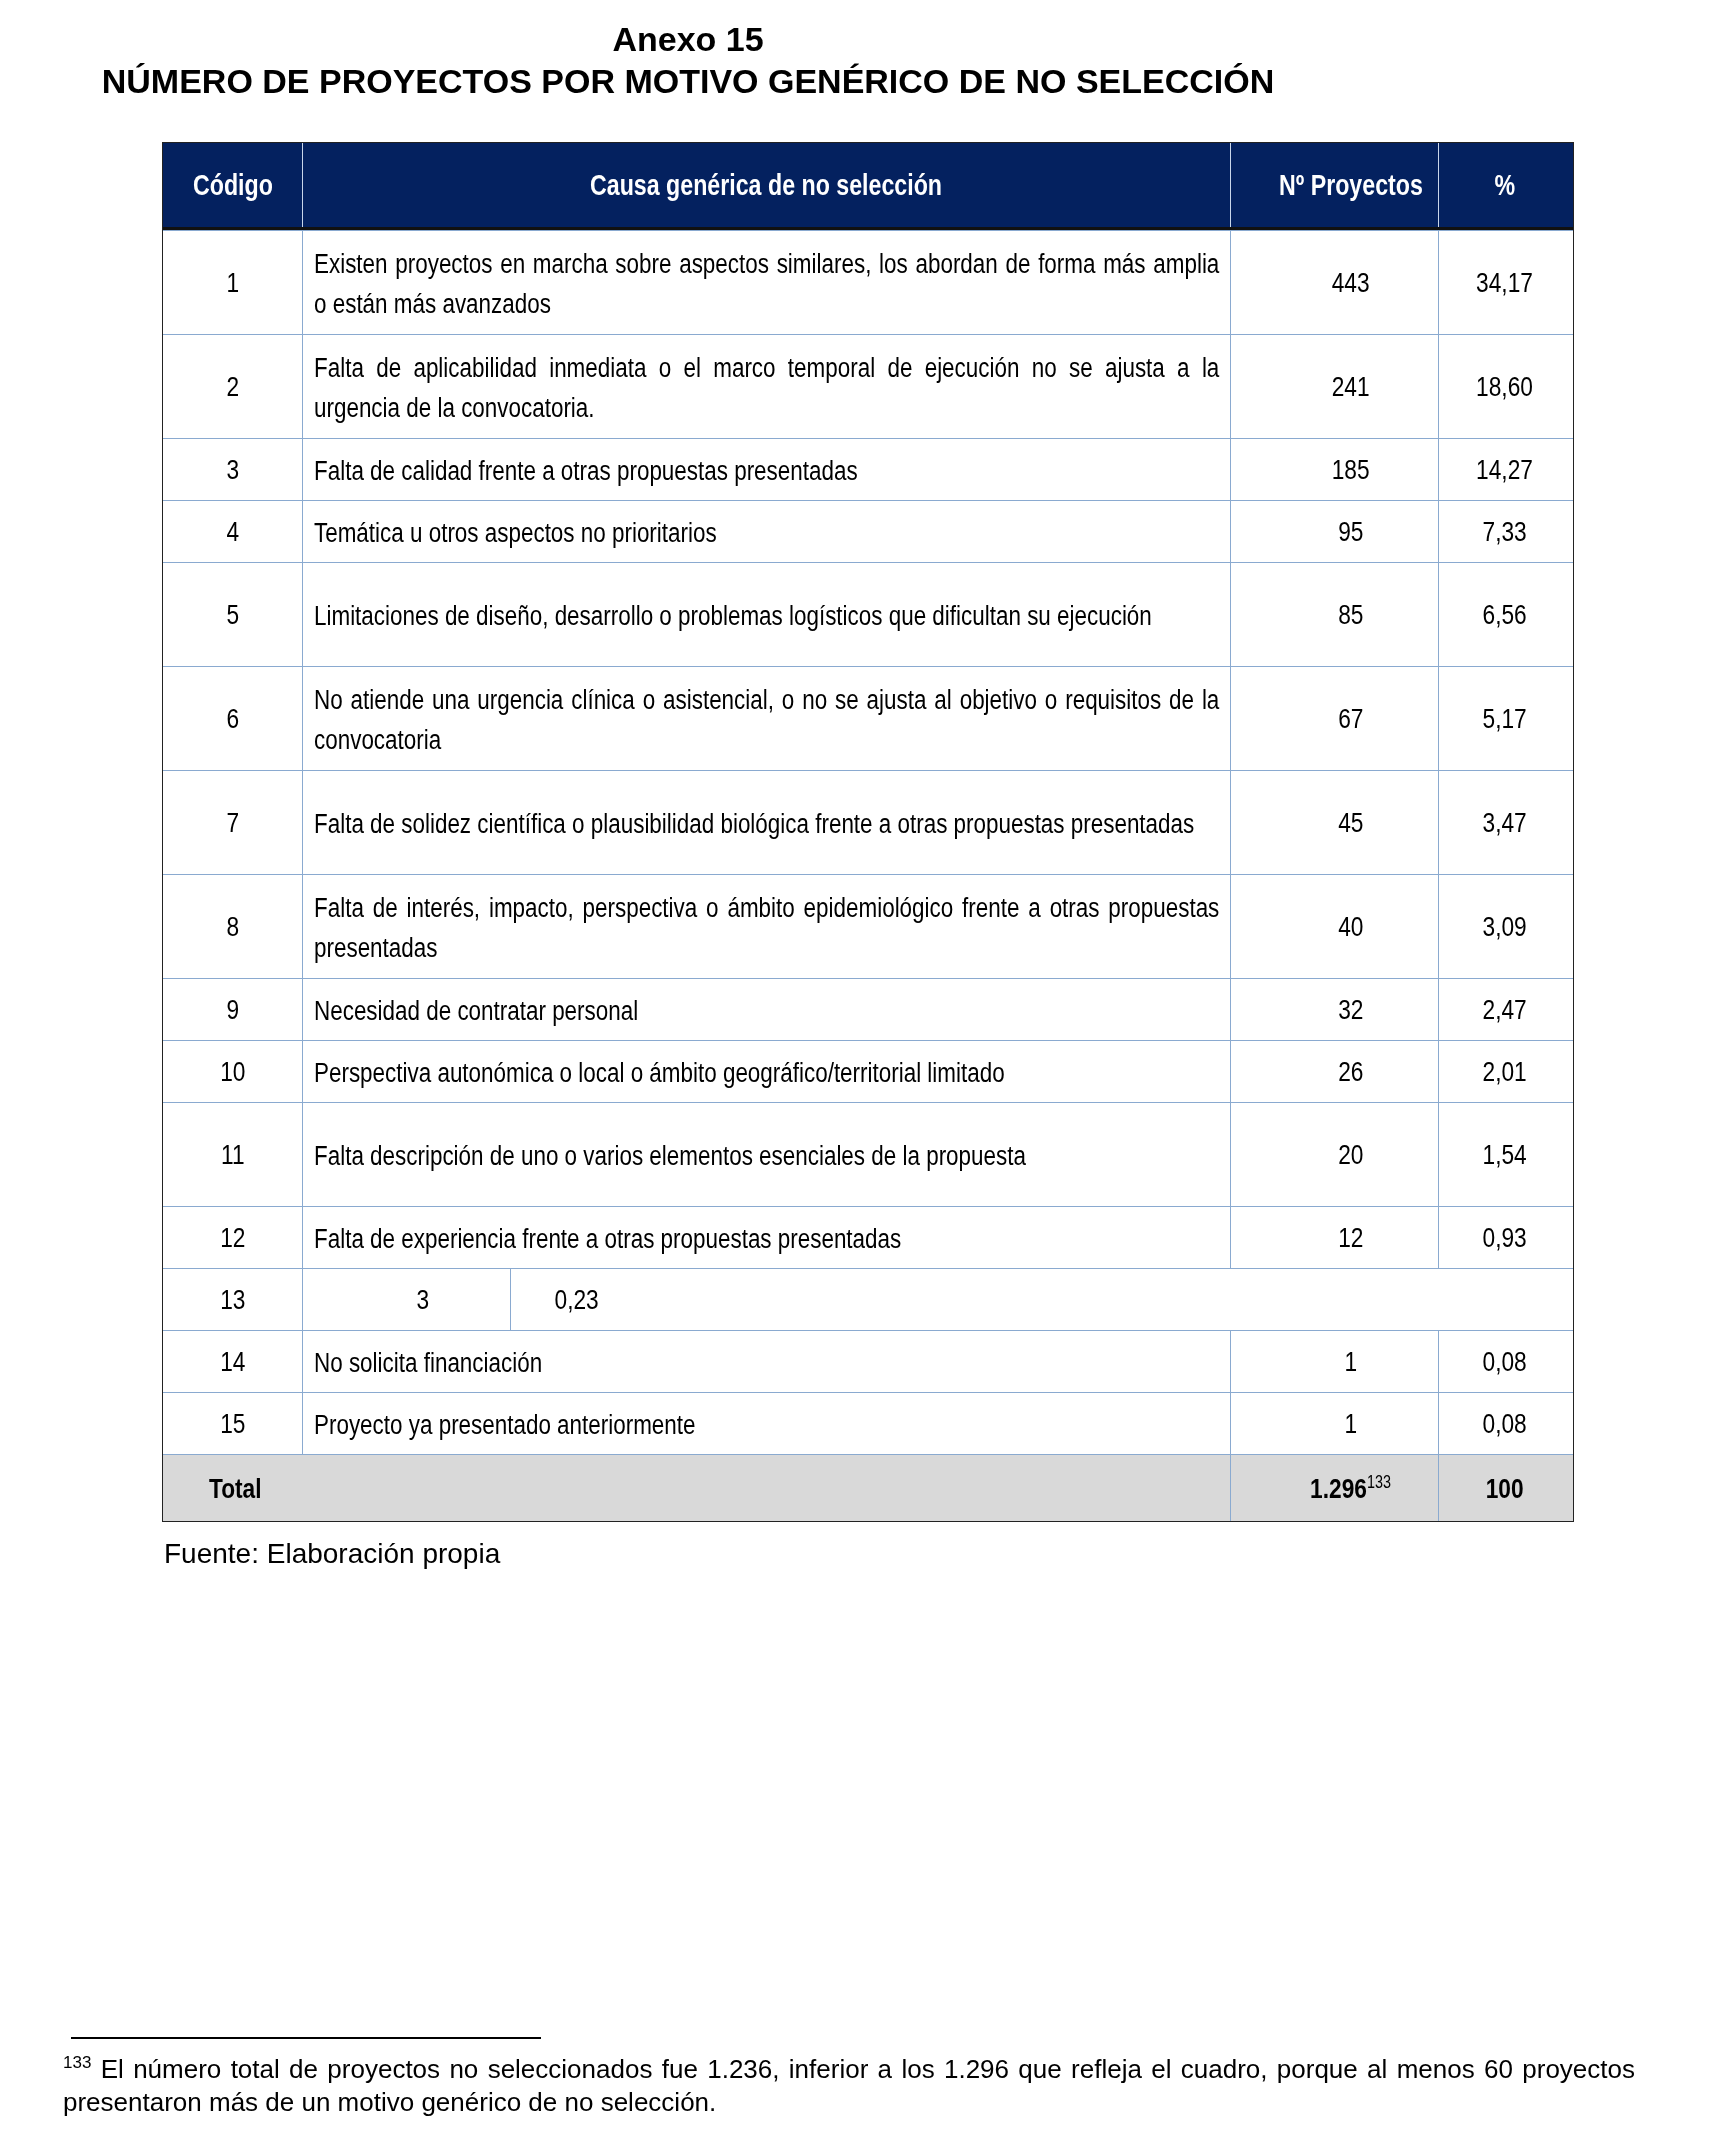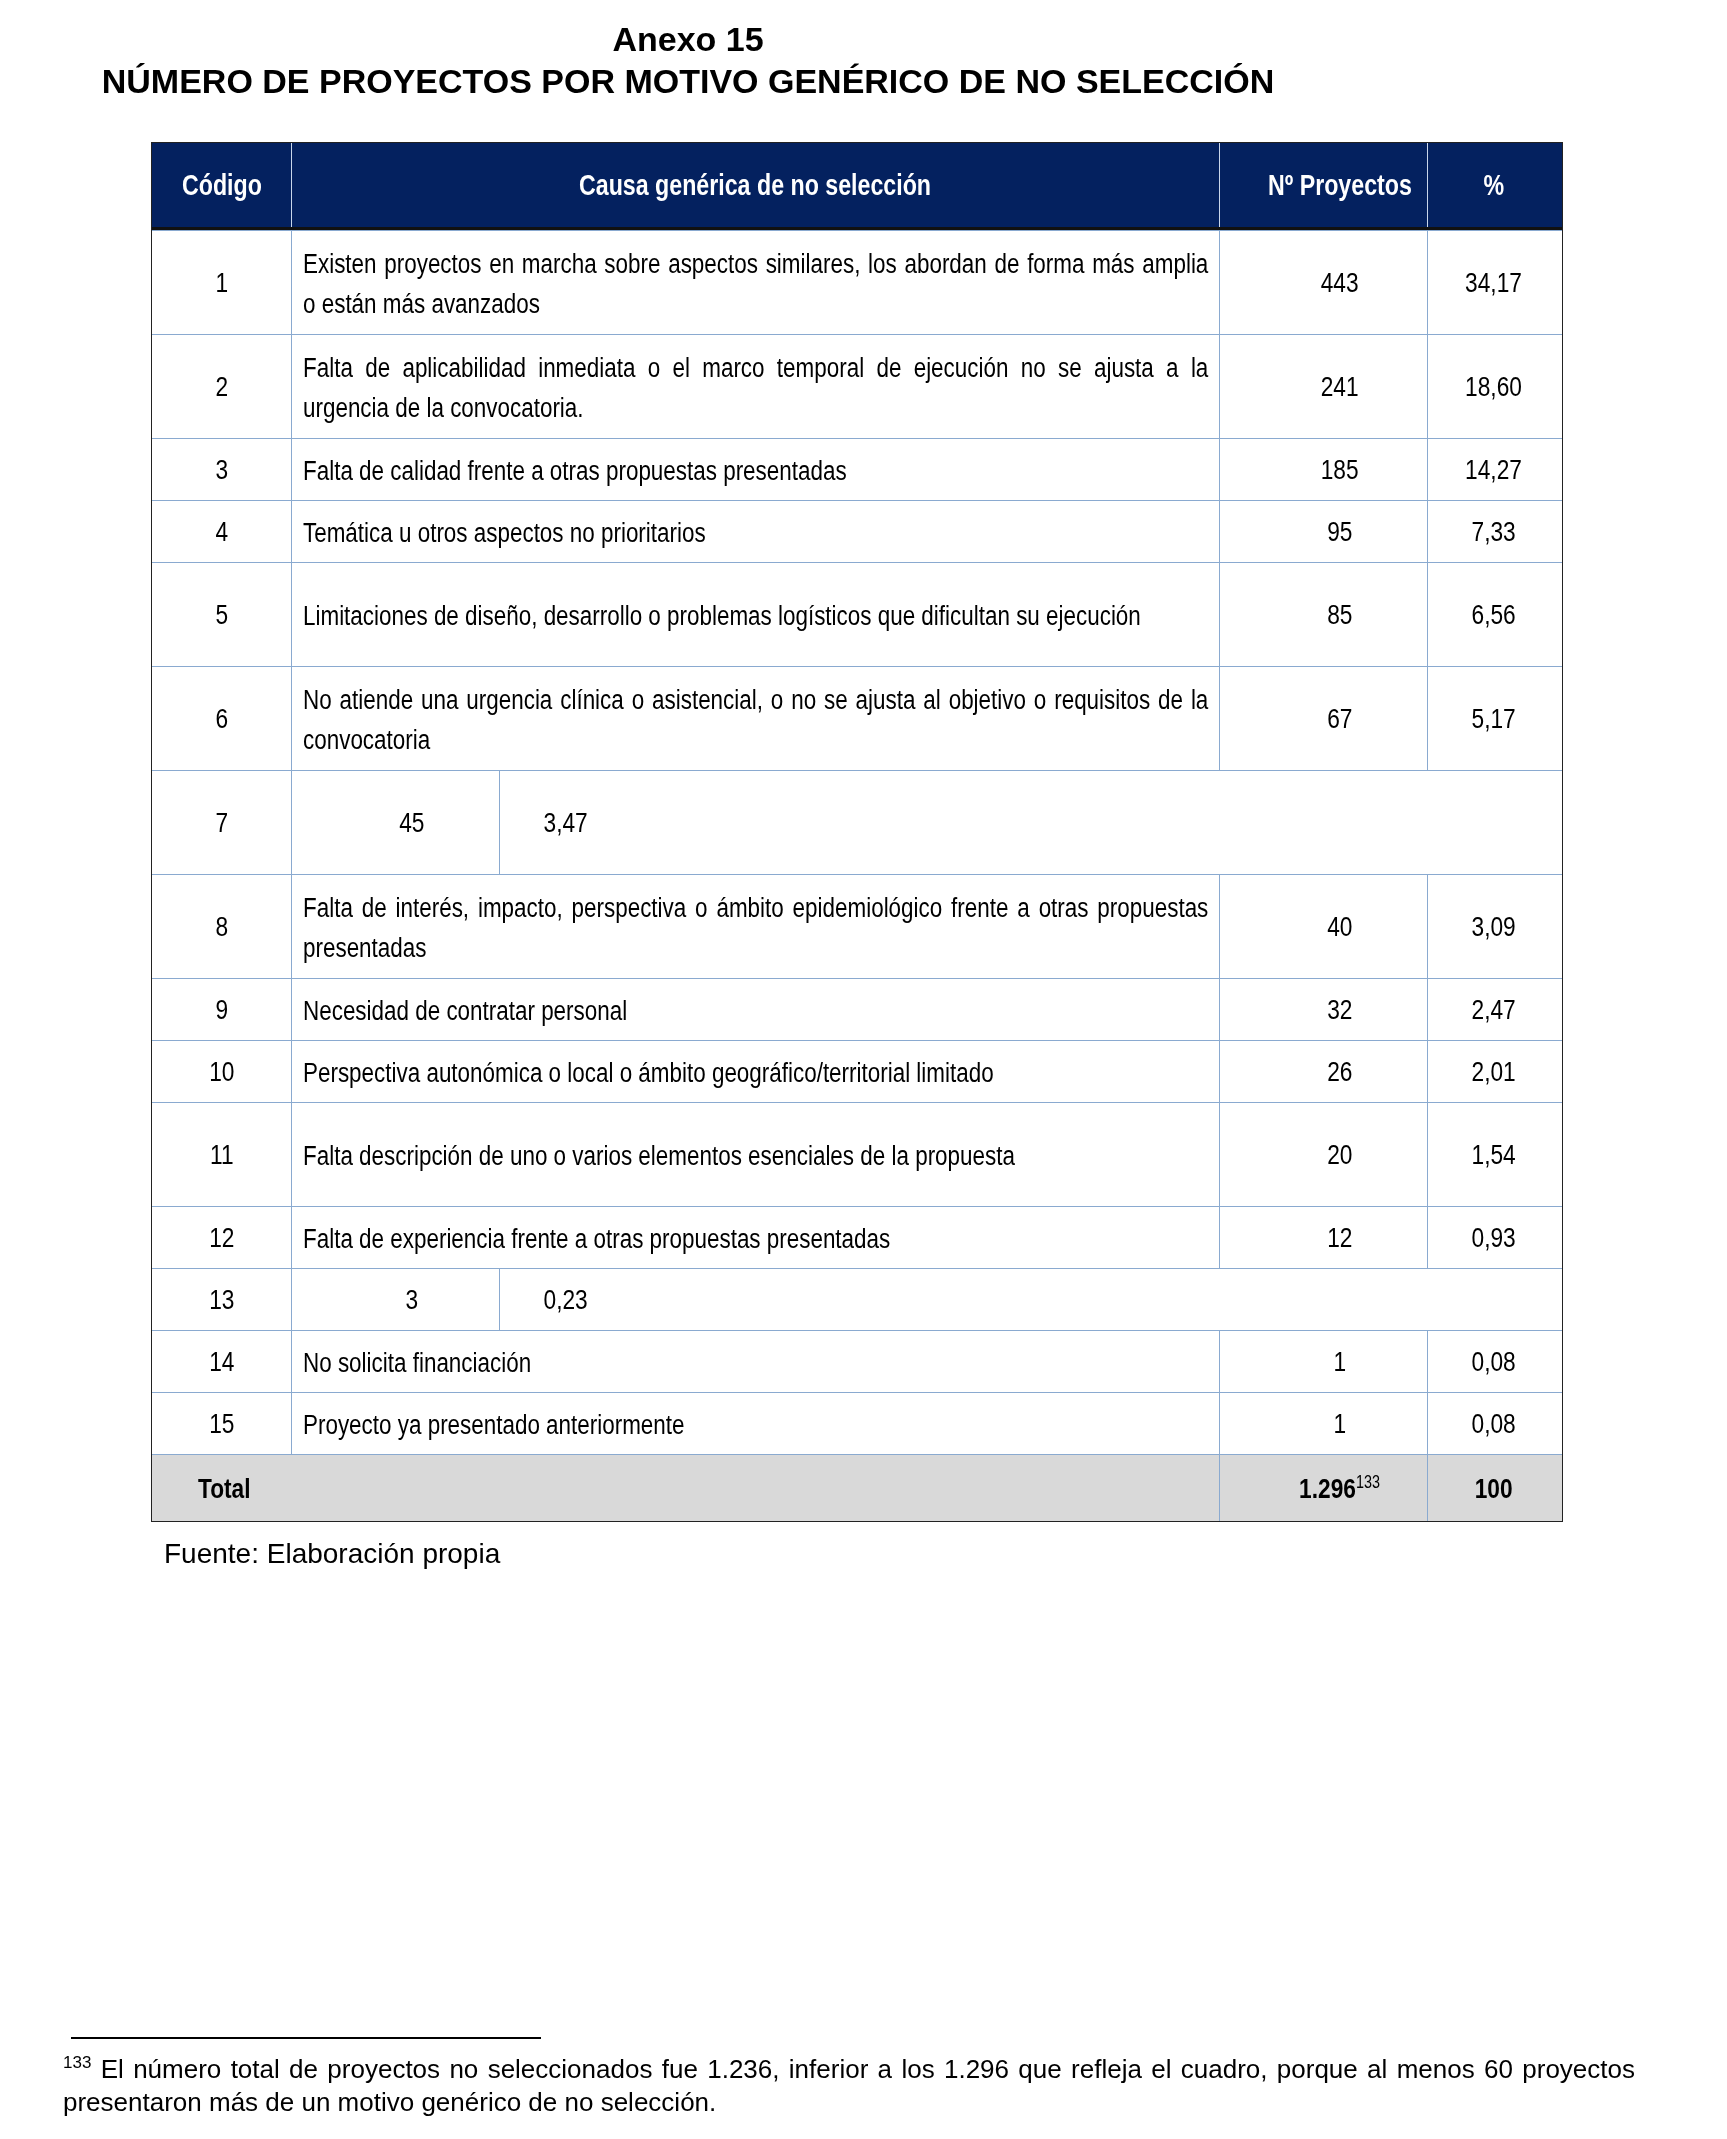--- a/index.html
+++ b/index.html
@@ -1,20 +1,20 @@
 <!DOCTYPE html>
 <html style="font-size:13px"><head>
 <meta charset="utf-8">
 <style>
   html, body { margin:0; padding:0; background:#ffffff; }
   body { width:1728px; height:2140px; position:relative; overflow:hidden; font-family:"Liberation Sans", sans-serif; color:#000; }
   .title { position:absolute; left:0; width:1376px; text-align:center; font-weight:bold; font-size:34px; line-height:42px; }
   .title.l1 { top:18px; }
   .title.l2 { top:60px; }
-  .tbl { position:absolute; left:151px; top:142px; width:1412px; border:1.6px solid #222; box-sizing:border-box; }
+  .tbl { position:absolute; left:162px; top:142px; width:1412px; border:1.6px solid #222; box-sizing:border-box; }
   .row { position:relative; display:flex; box-sizing:border-box; border-top:1.6px solid #8aaad0; }
   .row.first { border-top:none; }
   .hdr { background:#04215f; height:87px; border-bottom:3.3px solid #111; }
   .hdr .c { color:#fff; font-weight:bold; }
   .c { box-sizing:border-box; display:flex; align-items:center; justify-content:center; border-left:1.6px solid #8aaad0; overflow:hidden; }
   .c:first-child { border-left:none; }
   .hdr .c { border-left:1.6px solid #c9d6ea; }
   .hdr .c:first-child { border-left:none; }
   .w1 { width:139px; } .w2 { width:928px; } .w3 { width:208px;padding-left:32px; } .w4 { width:133px; }
   .narrow { display:inline-block; transform:scaleX(0.8); transform-origin:center; white-space:nowrap; font-size:28.4px; }
@@ -127,20 +127,23 @@
         <div class="c w3">
           <span class="narrow">67</span>
         </div>
         <div class="c w4">
           <span class="narrow">5,17</span>
         </div>
       </div><div class="row r2">
         <div class="c w1">
           <span class="narrow">7</span>
         </div>
+        <div class="c w2 desc">
+          <div class="txt">Falta de solidez científica o plausibilidad biológica frente a otras propuestas presentadas</div>
+        </div>
         <div class="c w3">
           <span class="narrow">45</span>
         </div>
         <div class="c w4">
           <span class="narrow">3,47</span>
         </div>
       </div><div class="row r2">
         <div class="c w1">
           <span class="narrow">8</span>
         </div>

